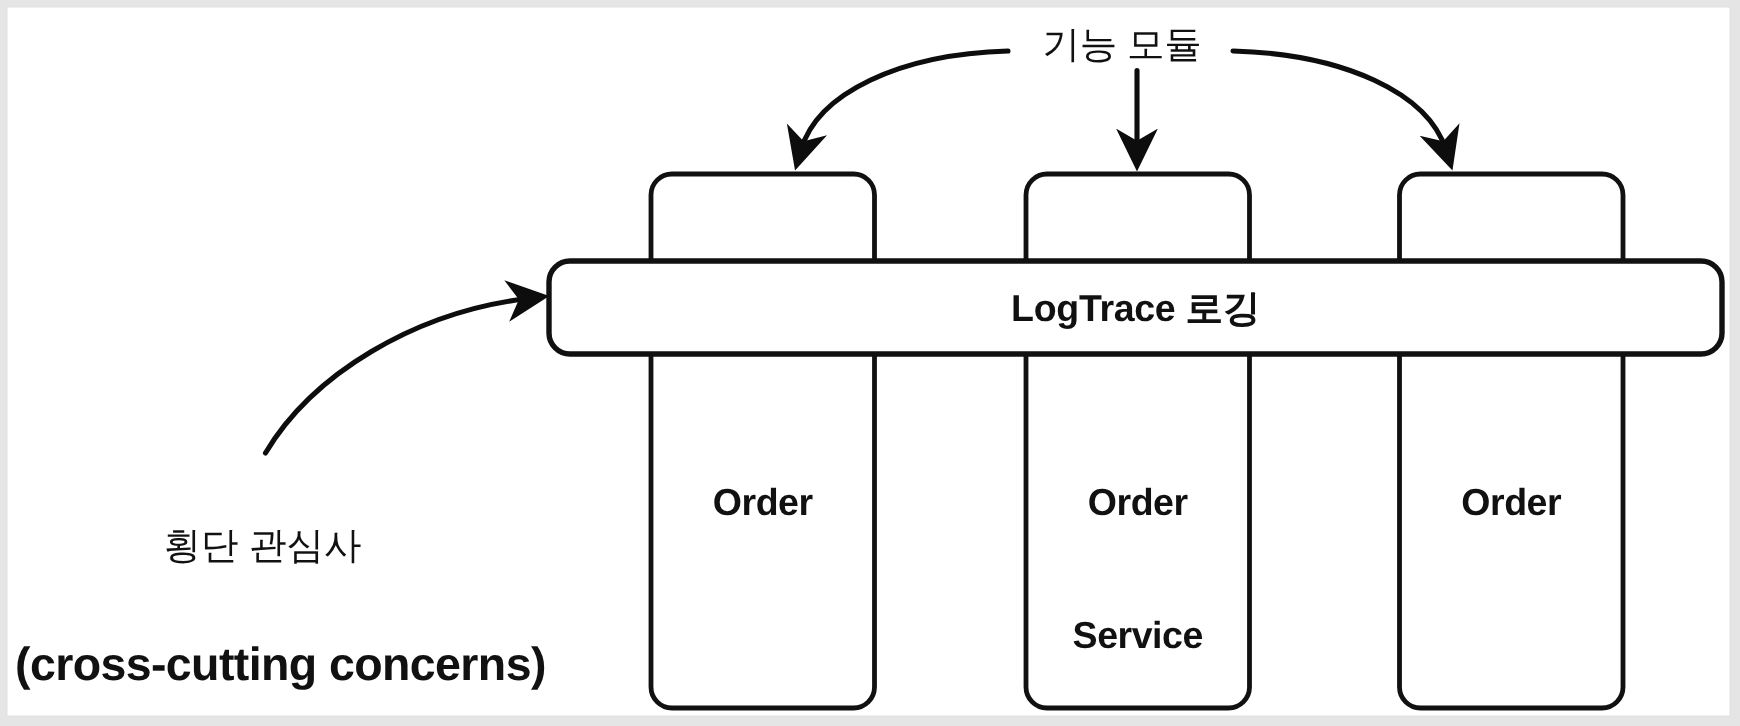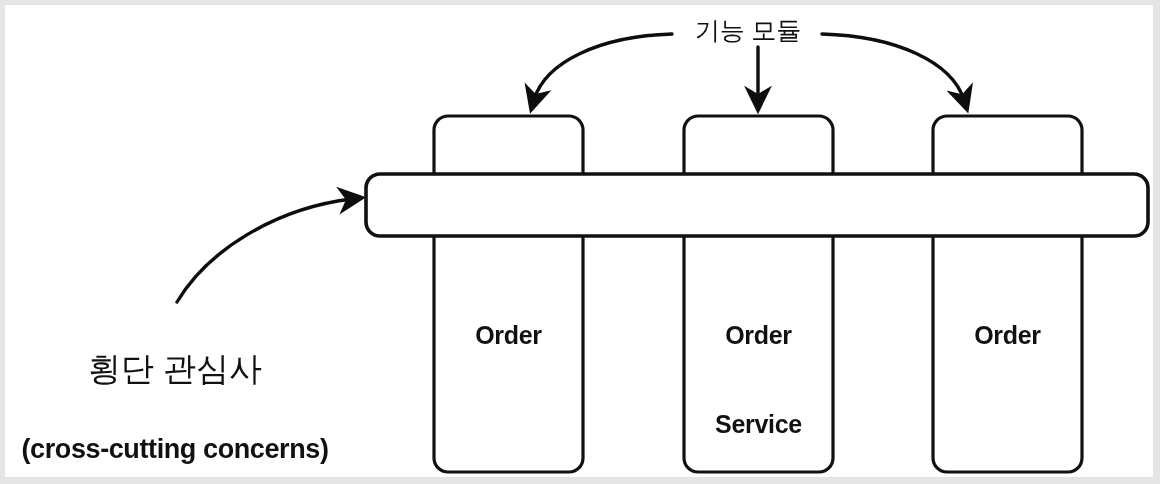--- a/index.html
+++ b/index.html
@@ -68,25 +68,25 @@
     font-size: 25px;
     font-weight: 700;
     letter-spacing: -0.2px;
   }
   .col-label {
     font-size: 25px;
     font-weight: 700;
     letter-spacing: -0.3px;
   }
   .aspect-label-ko {
-    font-size: 33px;
+    font-size: 25px;
     font-weight: 400;
   }
   .aspect-label-en {
-    font-size: 27px;
+    font-size: 31px;
     font-weight: 700;
     letter-spacing: -0.4px;
   }
 </style>
 </head>
 <body>
 
 <div id="canvas">
 
   <div id="frame"></div>
@@ -106,20 +106,21 @@
 
     <path class="arrow-path" d="M672,34 C600,36 545,62 534,100" marker-end="url(#ah)"></path>
     <path class="arrow-path" d="M758,47 L758,100" marker-end="url(#ah)"></path>
     <path class="arrow-path" d="M822,34 C896,36 952,62 964,100" marker-end="url(#ah)"></path>
 
     <path class="arrow-path" d="M177,302 C208,250 276,208 352,199" marker-end="url(#ah)"></path>
   </svg>
 
   <div class="txt module-label" style="left:660px; top:16px; width:176px;">기능 모듈</div>
 
+  <div class="txt bar-label" style="left:366px; top:192px; width:782px;">LogTrace 로깅</div>
 
   <div class="txt col-label" style="left:434px; top:262px; width:149px;">
     <div>Order</div>
   </div>
 
   <div class="txt col-label" style="left:684px; top:262px; width:149px;">
     <div>Order</div>
     <div>Service</div>
   </div>
 

